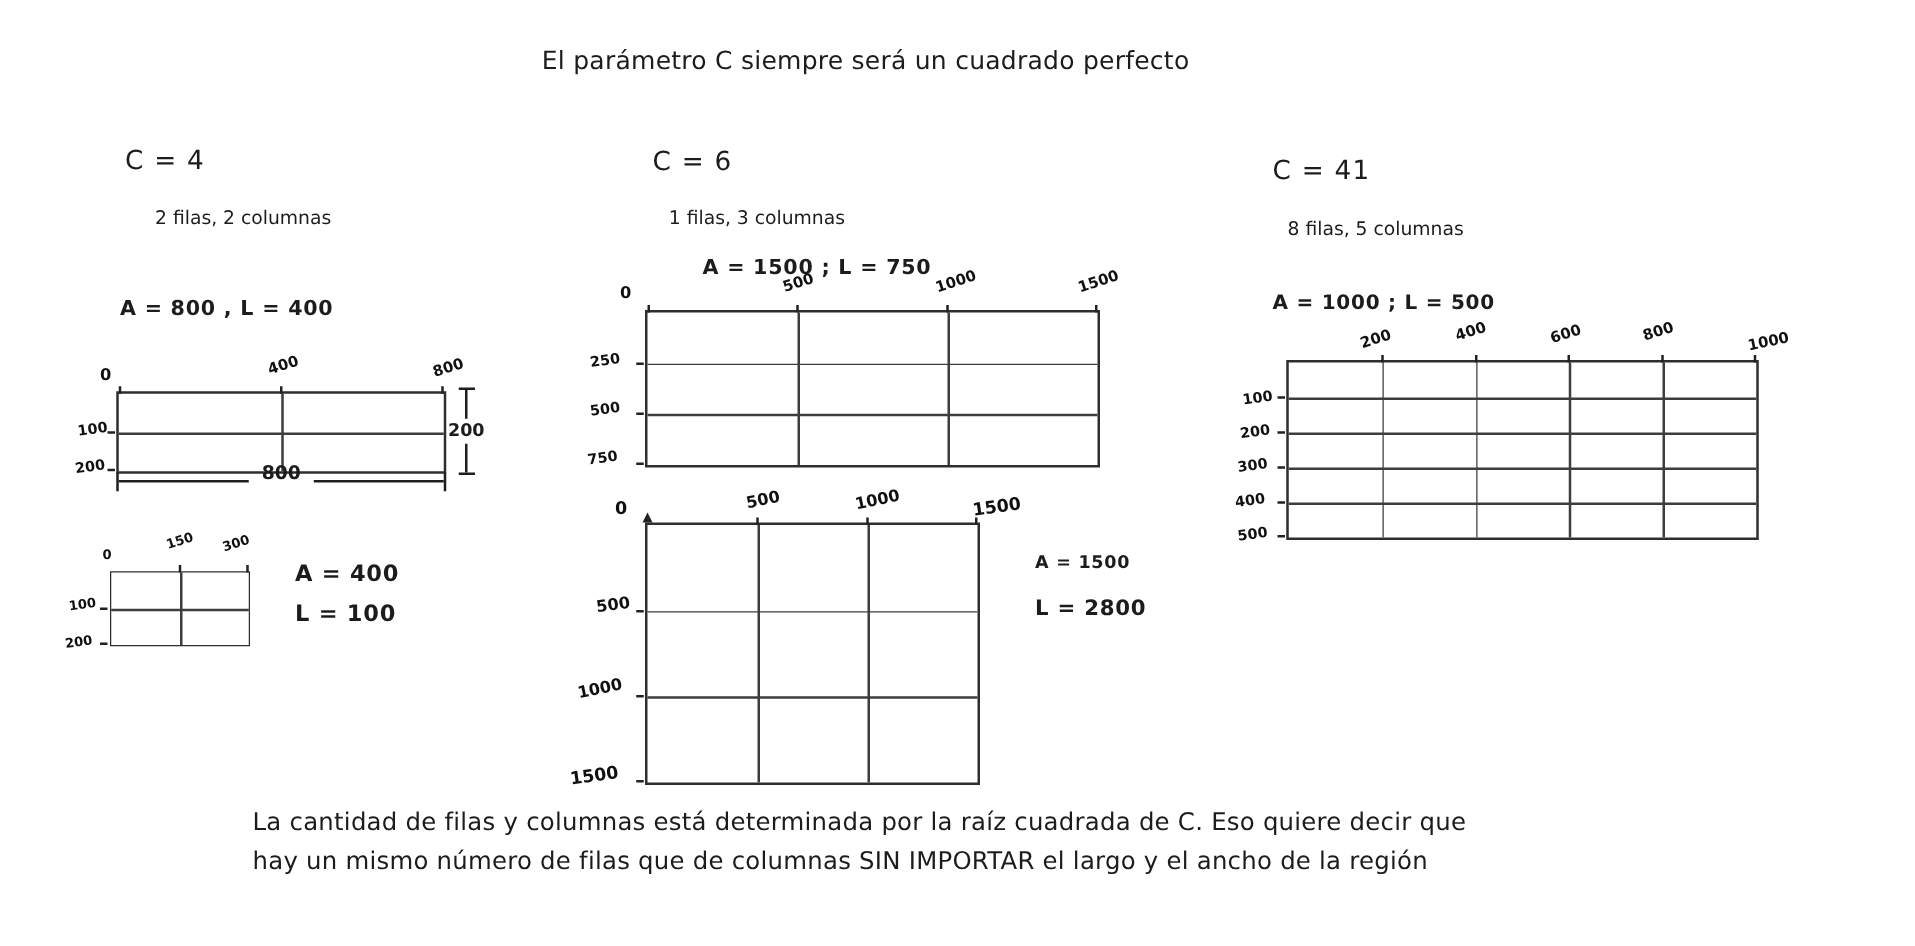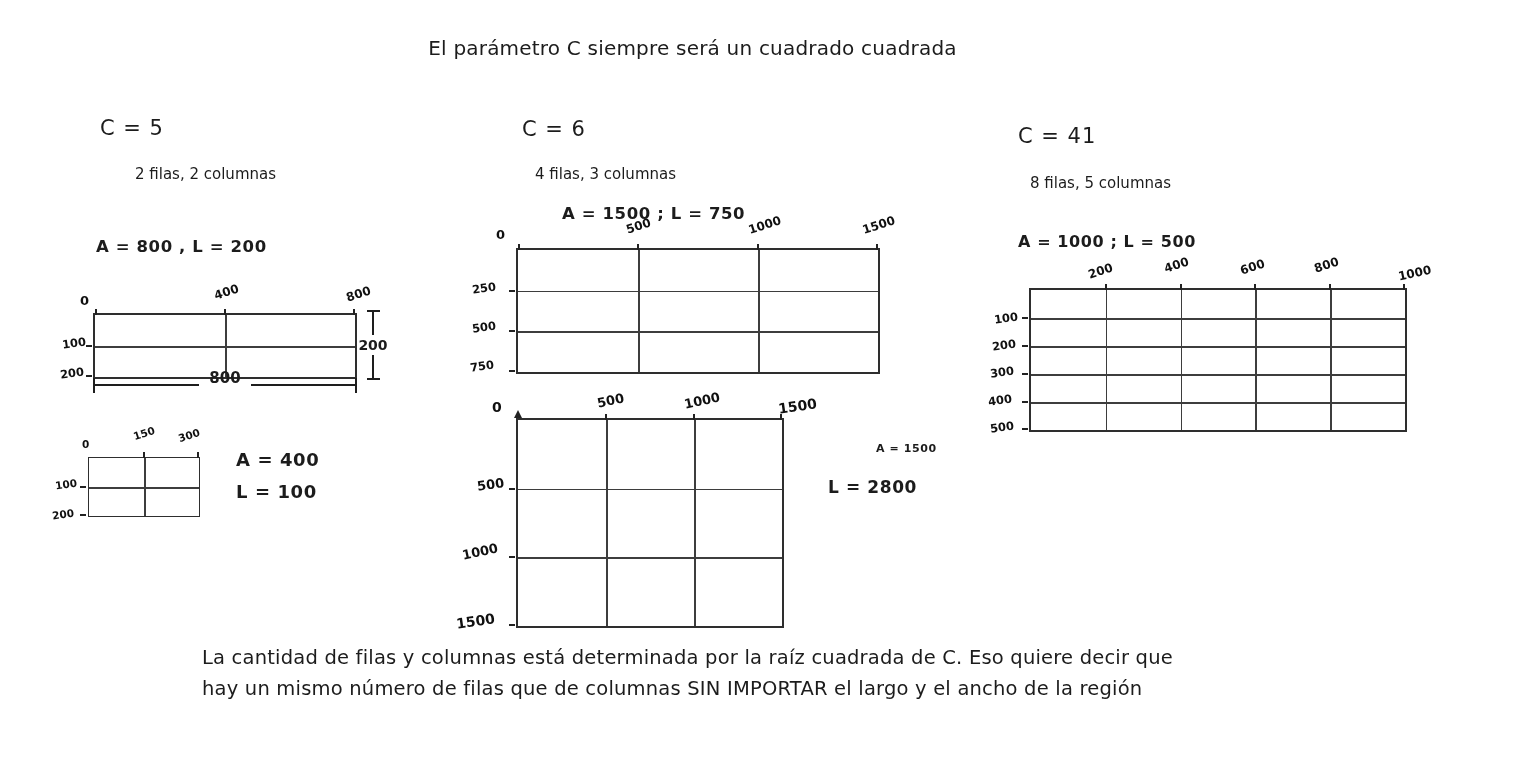--- a/index.html
+++ b/index.html
@@ -30,26 +30,26 @@
   .dim-v .dlabel{font-weight:bold;font-size:14px;padding:2px 0;}
   .footer-line{position:absolute;left:202px;font-size:19.5px;letter-spacing:.2px;white-space:nowrap;}
   .axis-arrow{position:absolute;width:0;height:0;border-left:4px solid transparent;
               border-right:4px solid transparent;border-bottom:8px solid #222;}
 </style>
 </head>
 <body>
 
 <div class="page">
 
-  <div class="title">El parámetro C siempre será un cuadrado cuadrada</div>
+  <div class="title">El parámetro C siempre será un cuadrado perfecto</div>
 
   <div>
-    <div class="c-label" style="left:100px;top:116px">C = 5</div>
-    <div class="dims" style="left:135px;top:165px">2 filas, 2 columnas</div>
-    <div class="params" style="left:96px;top:237px">A = 800 ,   L = 200</div>
+    <div class="c-label" style="left:100px;top:116px">C = 4</div>
+    <div class="dims" style="left:124px;top:165px">2 filas, 2 columnas</div>
+    <div class="params" style="left:96px;top:237px">A = 800 ,   L = 400</div>
 
     <div class="grid" style="left:93px;top:313px;width:260px;height:62px">
       <div class="vl" style="left:50%"></div>
       <div class="hl" style="top:50%"></div>
       <div class="tick-t" style="left:0"></div>
       <div class="tick-t" style="left:calc(50% - 1px)"></div>
       <div class="tick-t" style="left:calc(100% - 2px)"></div>
       <div class="tick-l" style="top:calc(50% - 1px)"></div>
       <div class="tick-l" style="top:calc(100% - 2px)"></div>
     </div>
@@ -87,21 +87,21 @@
     <span class="xt f10 r18" style="left:133px;top:427px">150</span>
     <span class="xt f10 r18" style="left:178px;top:429px">300</span>
     <span class="yt f10 r8" style="left:55px;top:478px">100</span>
     <span class="yt f10 r8" style="left:52px;top:508px">200</span>
     <div class="anno" style="left:236px;top:449px">A = 400</div>
     <div class="anno" style="left:236px;top:481px">L = 100</div>
   </div>
 
   <div>
     <div class="c-label" style="left:522px;top:117px">C = 6</div>
-    <div class="dims" style="left:535px;top:165px">4 filas, 3 columnas</div>
+    <div class="dims" style="left:535px;top:165px">1 filas, 3 columnas</div>
     <div class="params" style="left:562px;top:204px">A = 1500 ;   L = 750</div>
 
     <div class="grid" style="left:516px;top:248px;width:360px;height:122px">
       <div class="vl" style="left:33.33%"></div>
       <div class="vl" style="left:66.66%"></div>
       <div class="hl" style="top:33.33%"></div>
       <div class="hl" style="top:66.66%"></div>
       <div class="tick-t" style="left:0"></div>
       <div class="tick-t" style="left:calc(33.33% - 1px)"></div>
       <div class="tick-t" style="left:calc(66.66% - 1px)"></div>
@@ -131,21 +131,21 @@
       <div class="tick-l" style="top:calc(66.66% - 1px)"></div>
       <div class="tick-l" style="top:calc(100% - 2px)"></div>
     </div>
     <span class="xt f14" style="left:492px;top:399px">0</span>
     <span class="xt f13 r12" style="left:597px;top:393px">500</span>
     <span class="xt f13 r12" style="left:684px;top:393px">1000</span>
     <span class="xt f14 r8" style="left:778px;top:398px">1500</span>
     <span class="yt f13 r8" style="left:477px;top:477px">500</span>
     <span class="yt f13 r12" style="left:462px;top:544px">1000</span>
     <span class="yt f14 r8" style="left:456px;top:613px">1500</span>
-    <div class="anno" style="left:876px;top:442px;font-size:11px">A = 1500</div>
+    <div class="anno" style="left:828px;top:442px;font-size:14px">A = 1500</div>
     <div class="anno" style="left:828px;top:477px;font-size:17px">L = 2800</div>
   </div>
 
   <div>
     <div class="c-label" style="left:1018px;top:124px">C = 41</div>
     <div class="dims" style="left:1030px;top:174px">8 filas, 5 columnas</div>
     <div class="params" style="left:1018px;top:232px;font-size:16px">A = 1000 ;   L = 500</div>
 
     <div class="grid" style="left:1029px;top:288px;width:374px;height:140px">
       <div class="vl" style="left:20%"></div>

